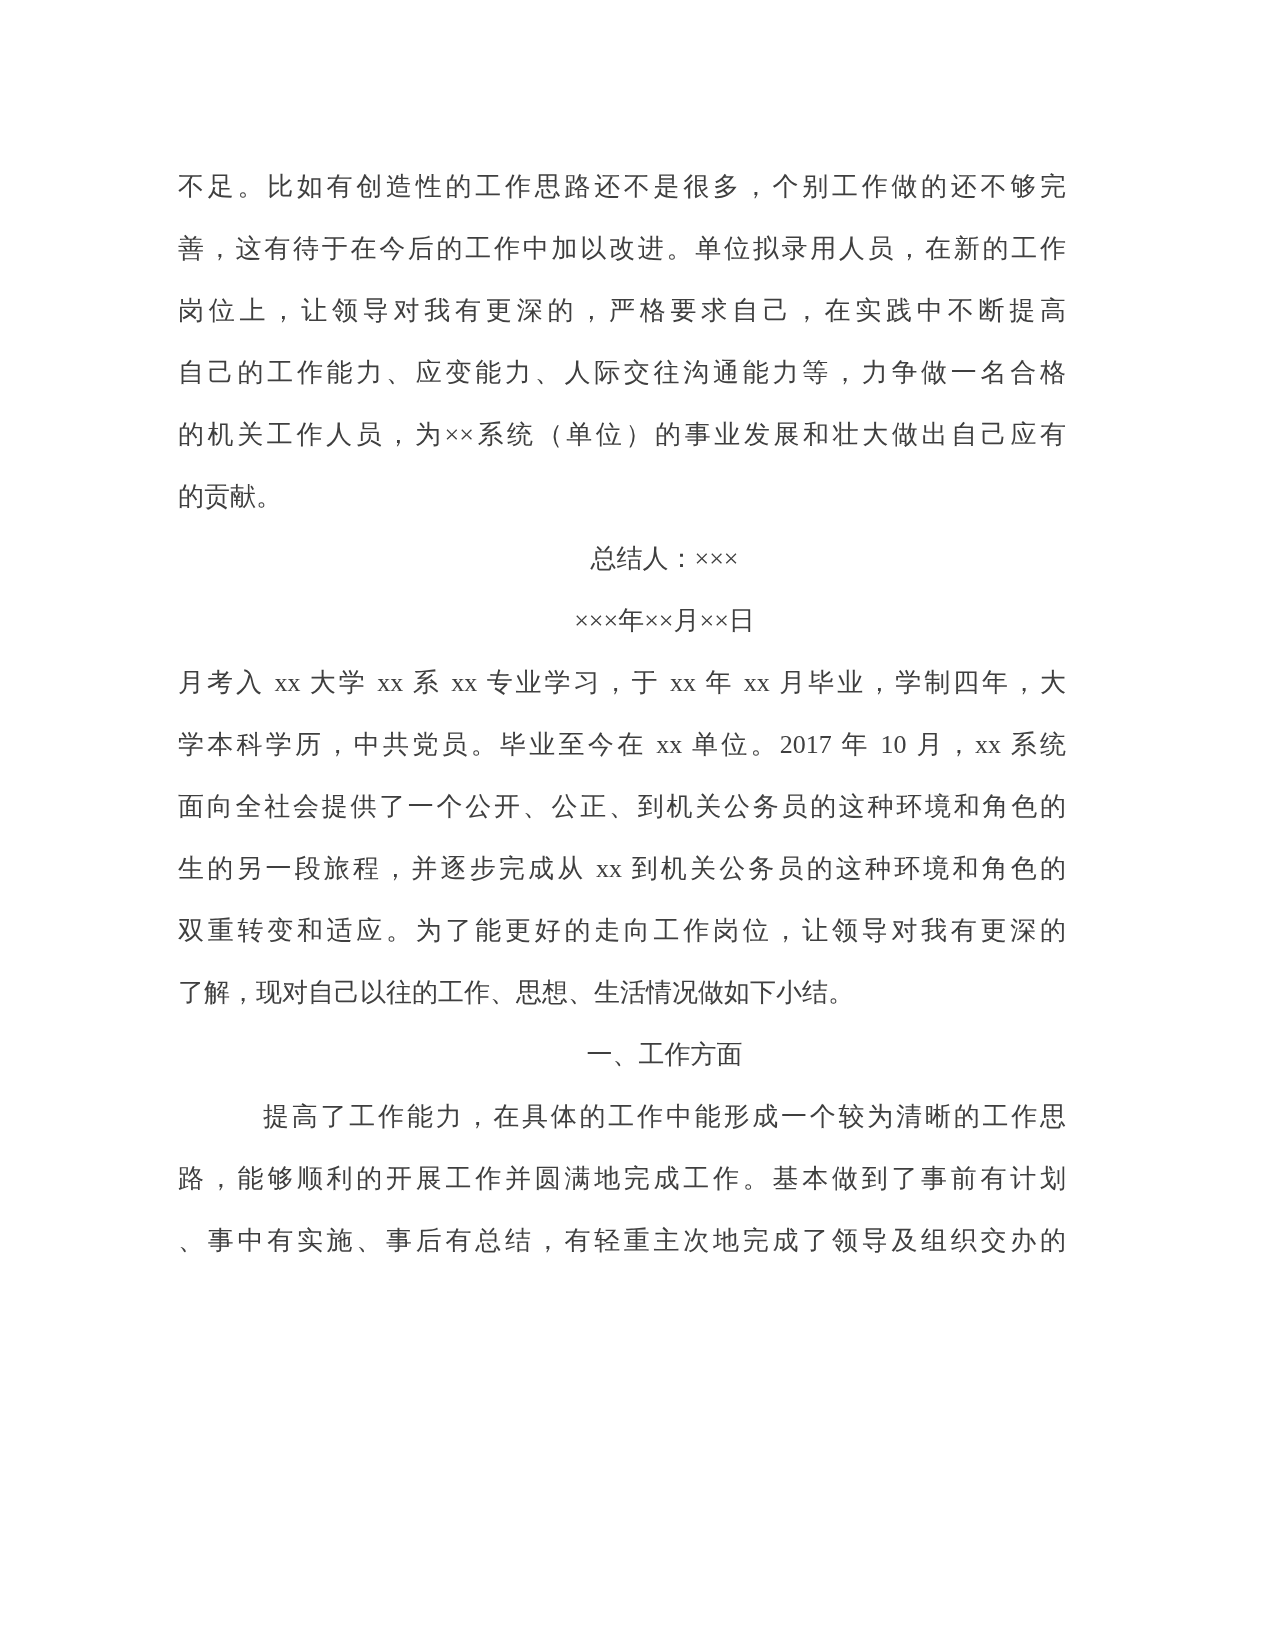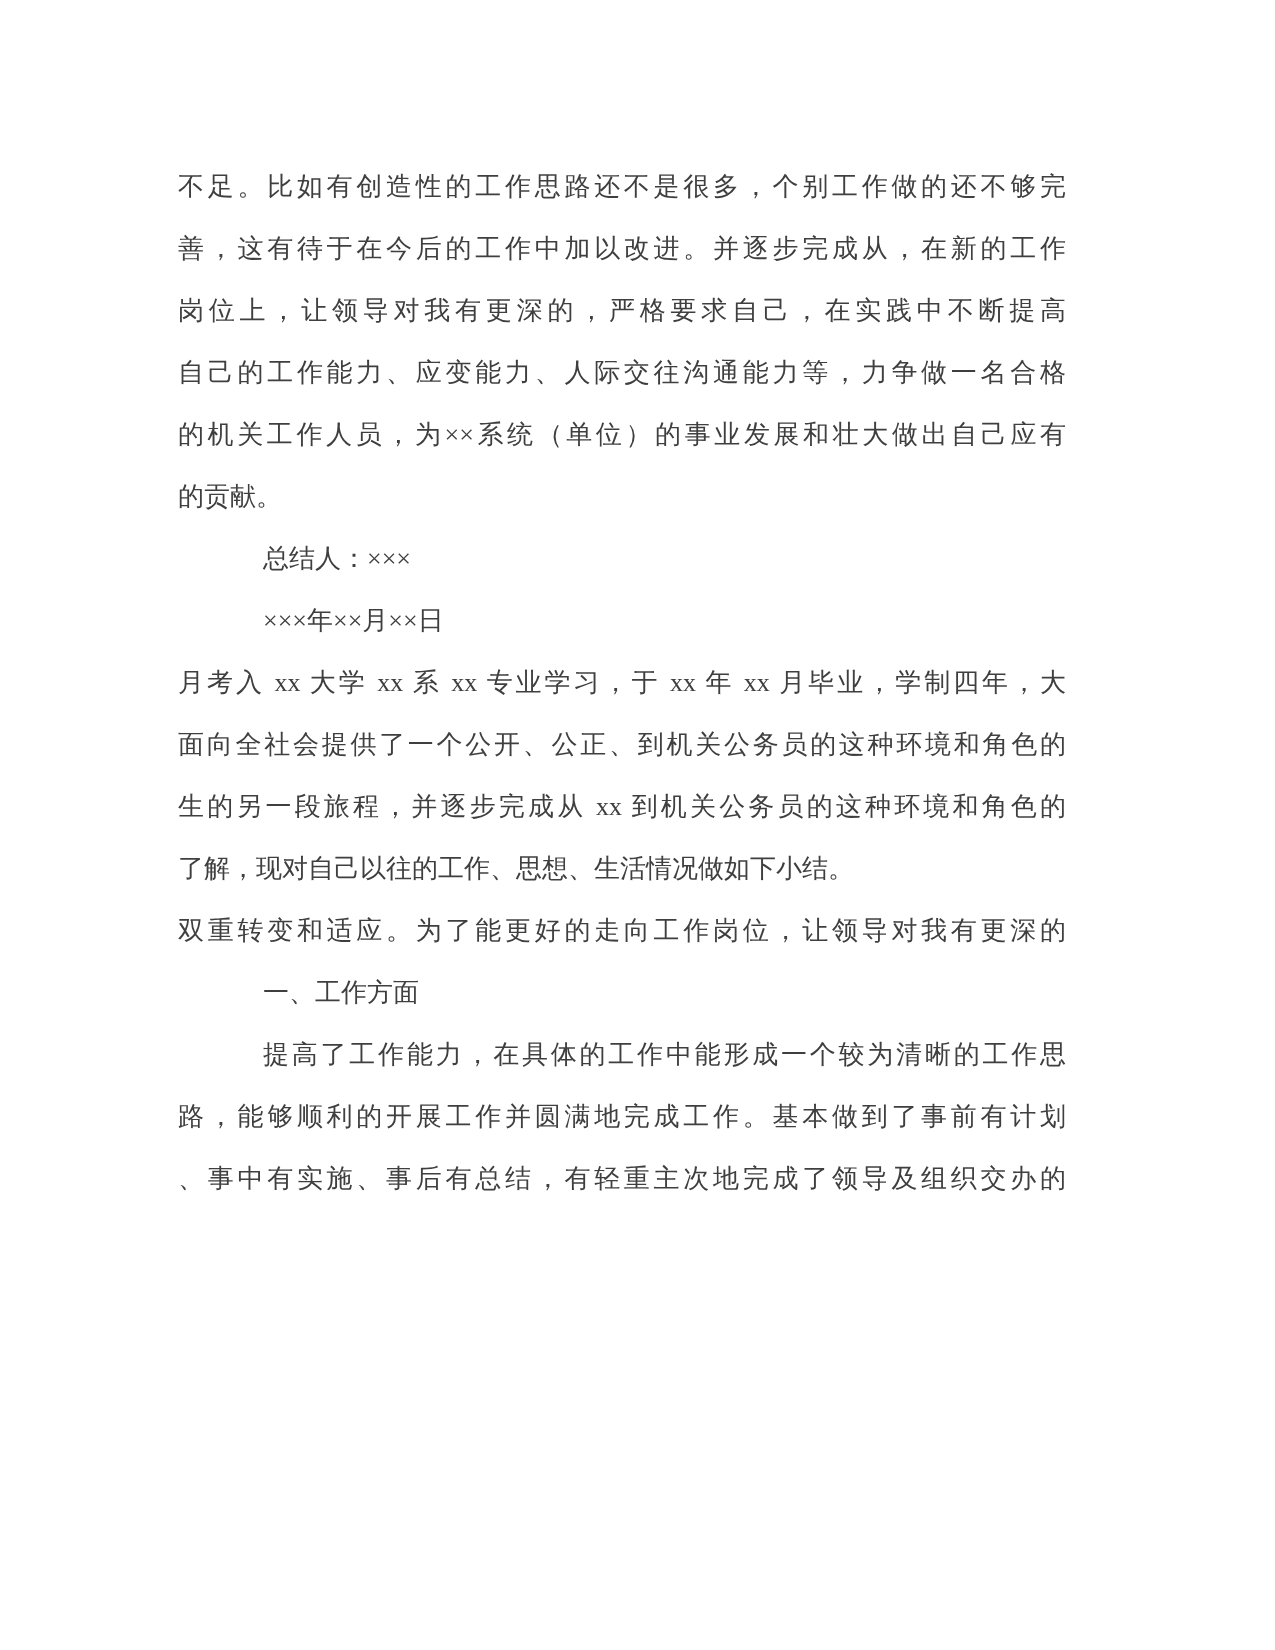--- a/index.html
+++ b/index.html
@@ -38,38 +38,40 @@
     overflow: visible;
   }
   
   .fill {
     text-align: justify;
     text-align-last: justify;
   }
   
   .indent {
     text-indent: 85px;
+    text-align: center;
   }
 </style>
 </head>
 <body>
 
 <div class="page">
   <div class="page-text">
     <div class="ln fill">不足。比如有创造性的工作思路还不是很多，个别工作做的还不够完</div>
-    <div class="ln fill">善，这有待于在今后的工作中加以改进。并逐步完成从，在新的工作</div>
+    <div class="ln fill">善，这有待于在今后的工作中加以改进。单位拟录用人员，在新的工作</div>
     <div class="ln fill">岗位上，让领导对我有更深的，严格要求自己，在实践中不断提高</div>
     <div class="ln fill">自己的工作能力、应变能力、人际交往沟通能力等，力争做一名合格</div>
     <div class="ln fill">的机关工作人员，为××系统（单位）的事业发展和壮大做出自己应有</div>
     <div class="ln">的贡献。</div>
     <div class="ln indent">总结人：×××</div>
     <div class="ln indent">×××年××月××日</div>
     <div class="ln fill">月考入 xx 大学 xx 系 xx 专业学习，于 xx 年 xx 月毕业，学制四年，大</div>
+    <div class="ln fill">学本科学历，中共党员。毕业至今在 xx 单位。2017 年 10 月，xx 系统</div>
     <div class="ln fill">面向全社会提供了一个公开、公正、到机关公务员的这种环境和角色的</div>
     <div class="ln fill">生的另一段旅程，并逐步完成从 xx 到机关公务员的这种环境和角色的</div>
+    <div class="ln fill">双重转变和适应。为了能更好的走向工作岗位，让领导对我有更深的</div>
     <div class="ln">了解，现对自己以往的工作、思想、生活情况做如下小结。</div>
-    <div class="ln fill">双重转变和适应。为了能更好的走向工作岗位，让领导对我有更深的</div>
     <div class="ln indent">一、工作方面</div>
     <div class="ln indent fill">提高了工作能力，在具体的工作中能形成一个较为清晰的工作思</div>
     <div class="ln fill">路，能够顺利的开展工作并圆满地完成工作。基本做到了事前有计划</div>
     <div class="ln fill">、事中有实施、事后有总结，有轻重主次地完成了领导及组织交办的</div>
   </div>
 </div>
 
 </body></html>

